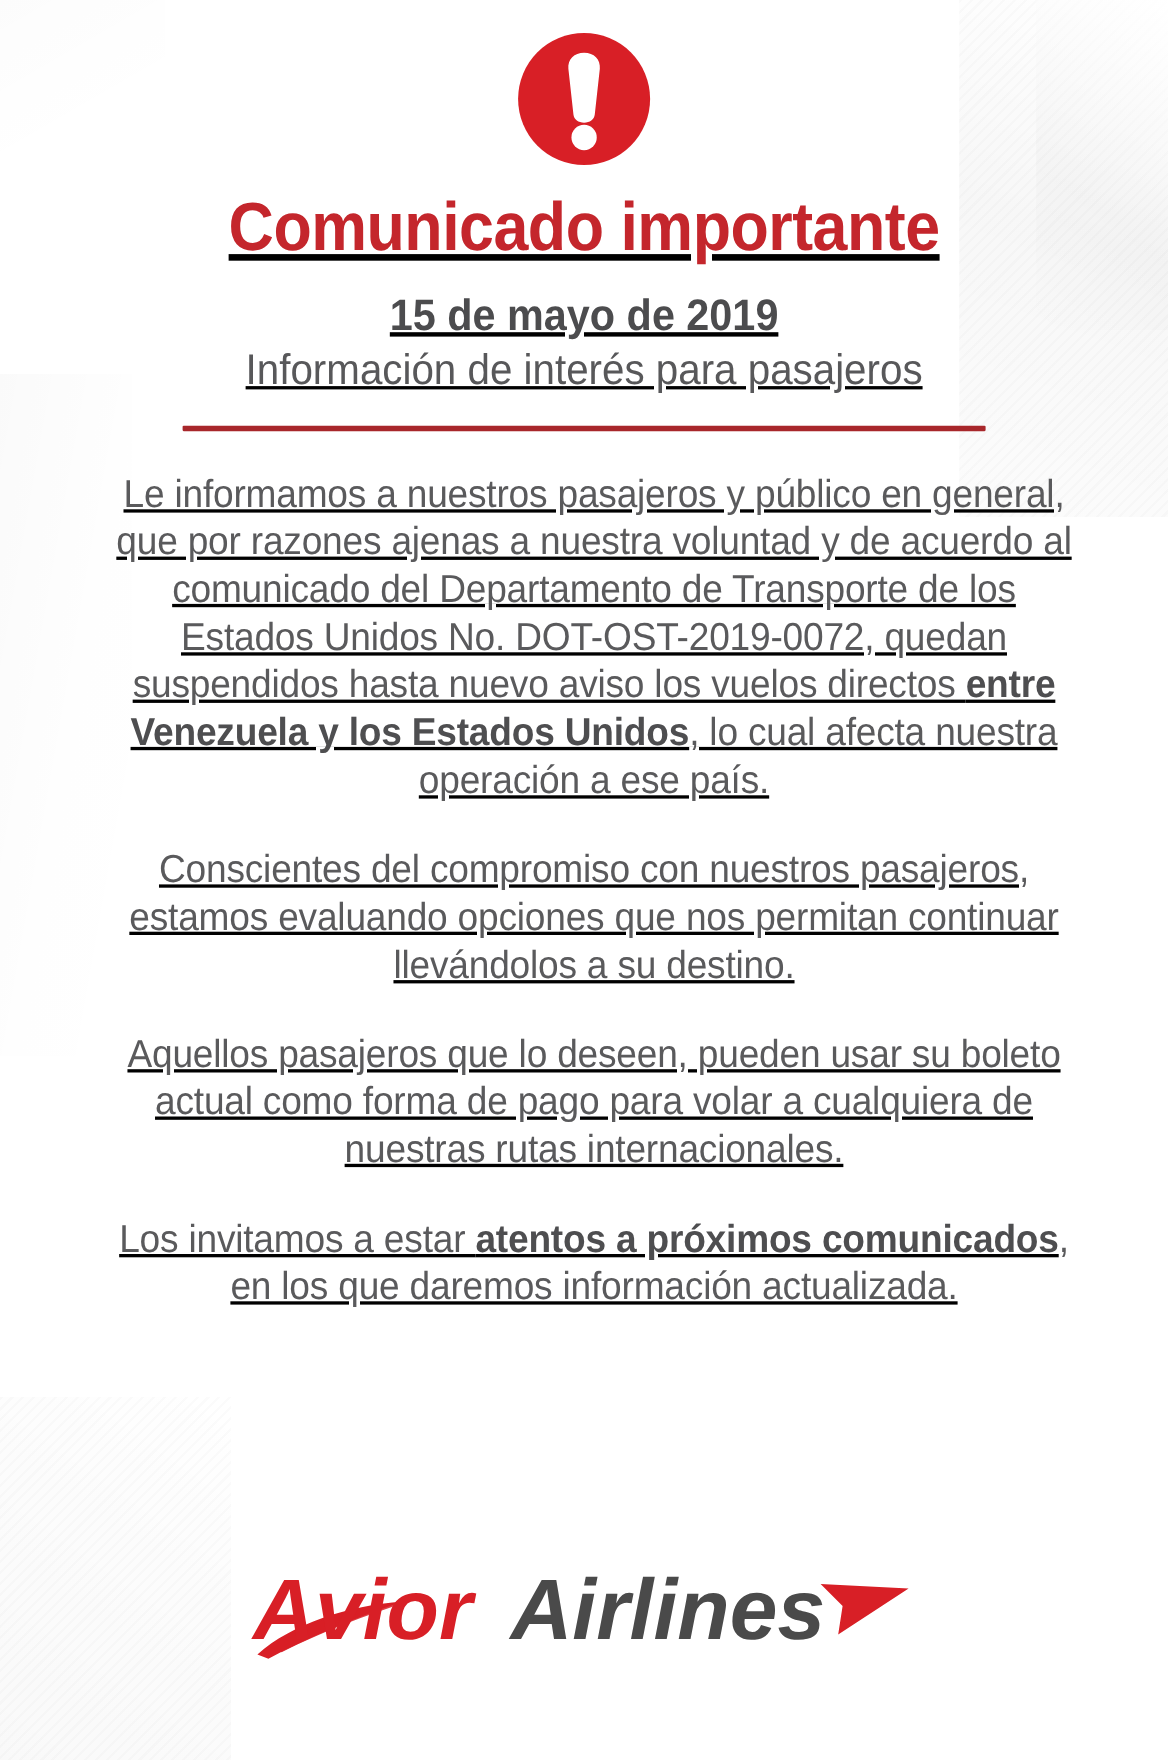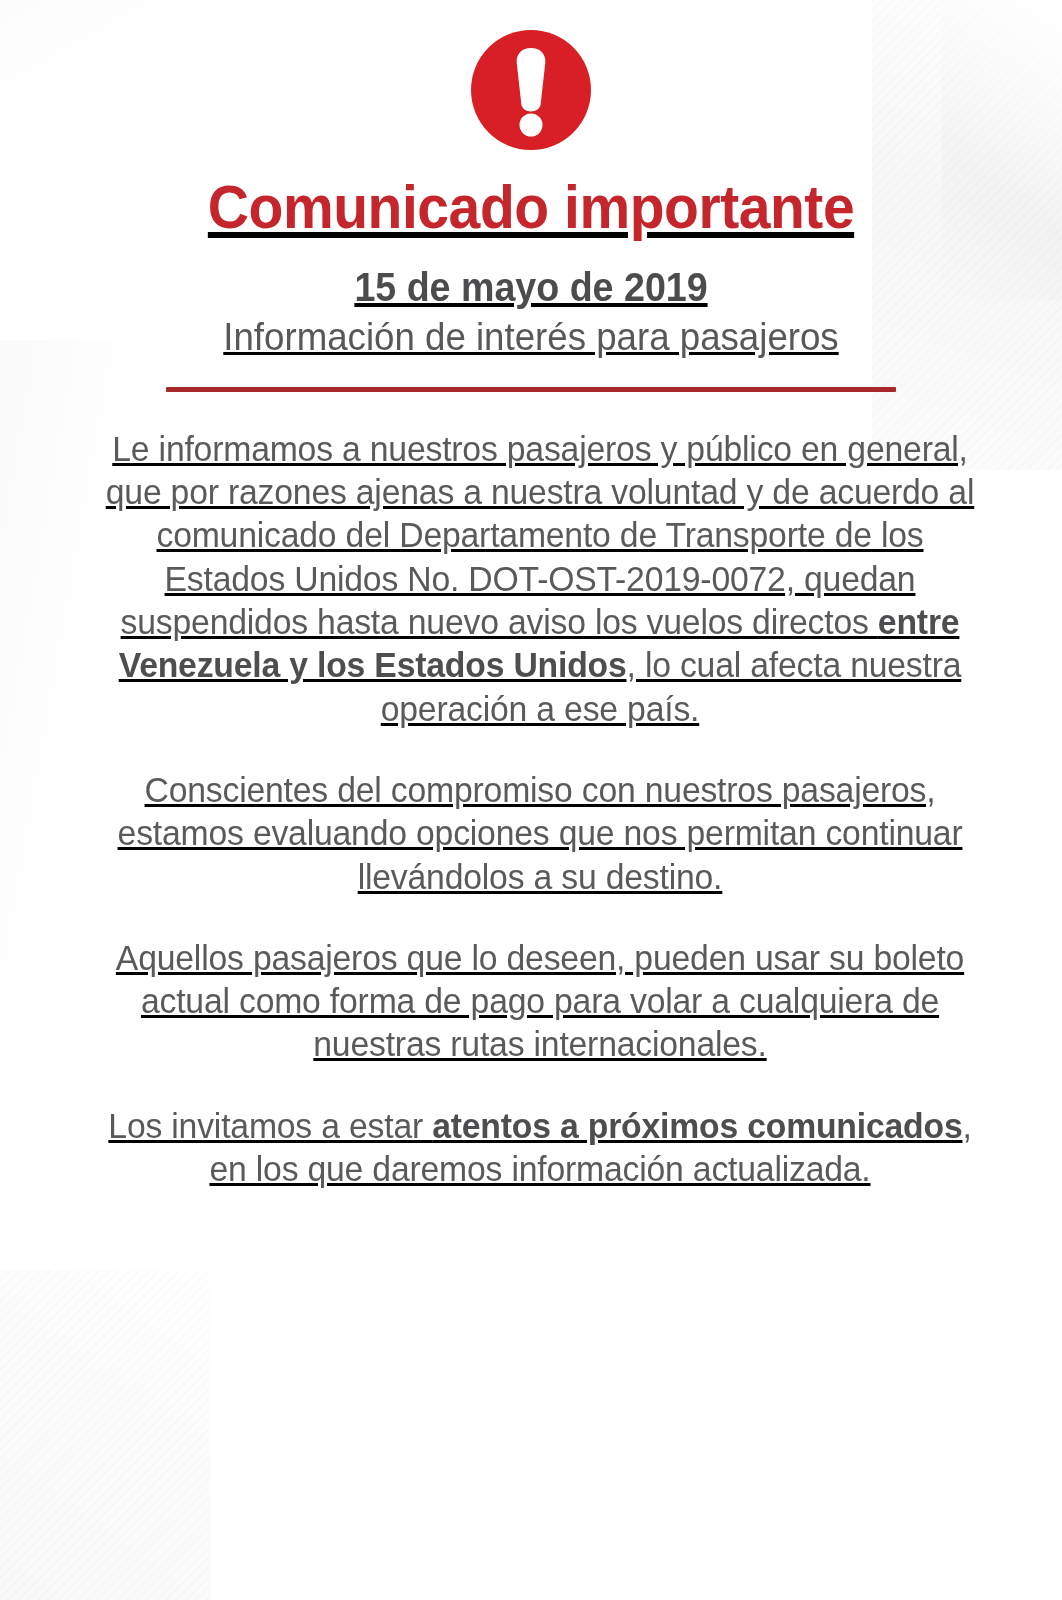--- a/index.html
+++ b/index.html
@@ -223,14 +223,27 @@
     <p class="para"><span>Le informamos a nuestros pasajeros y público en general, que por razones ajenas a nuestra voluntad y de acuerdo al comunicado del Departamento de Transporte de los Estados Unidos  No. DOT-OST-2019-0072, quedan suspendidos hasta nuevo aviso los vuelos directos </span><b>entre Venezuela y los Estados Unidos</b><span>, lo cual afecta nuestra operación a ese país.</span></p>
 
     <p class="para">Conscientes del compromiso con nuestros pasajeros, estamos evaluando opciones que nos permitan continuar llevándolos a su destino.</p>
 
     <p class="para">Aquellos pasajeros que lo deseen, pueden usar su boleto actual como forma de pago para volar a cualquiera de nuestras rutas internacionales.</p>
 
     <p class="para"><span>Los invitamos a estar </span><b>atentos a próximos comunicados</b><span>, en los que daremos información actualizada.</span></p>
 
   </div>
 
+  <div class="logo-wrap">
+    <svg class="logo-svg" viewBox="0 0 610 120">
+
+      <path d="M8 106 C 40 78, 90 62, 140 58 C 100 72, 55 90, 18 110 Z" fill="#d81f26"></path>
+      <path d="M20 100 C 52 76, 98 62, 145 58 C 108 70, 66 86, 30 104 Z" fill="#d81f26" opacity="0.85"></path>
+
+      <text class="logo-text logo-avior" x="4" y="92">Avior</text>
+
+      <text class="logo-text logo-airlines" x="238" y="92">Airlines</text>
+
+      <path d="M520 42 L 600 46 L 536 88 L 540 62 Z" fill="#d81f26"></path>
+    </svg>
+  </div>
 
 </div>
 
 </body></html>

